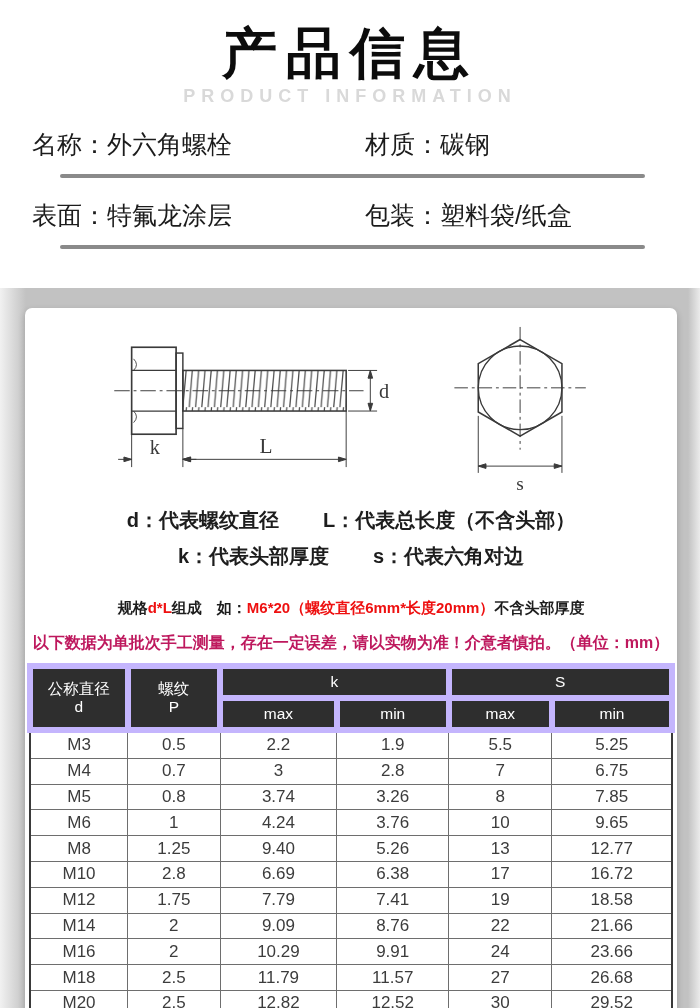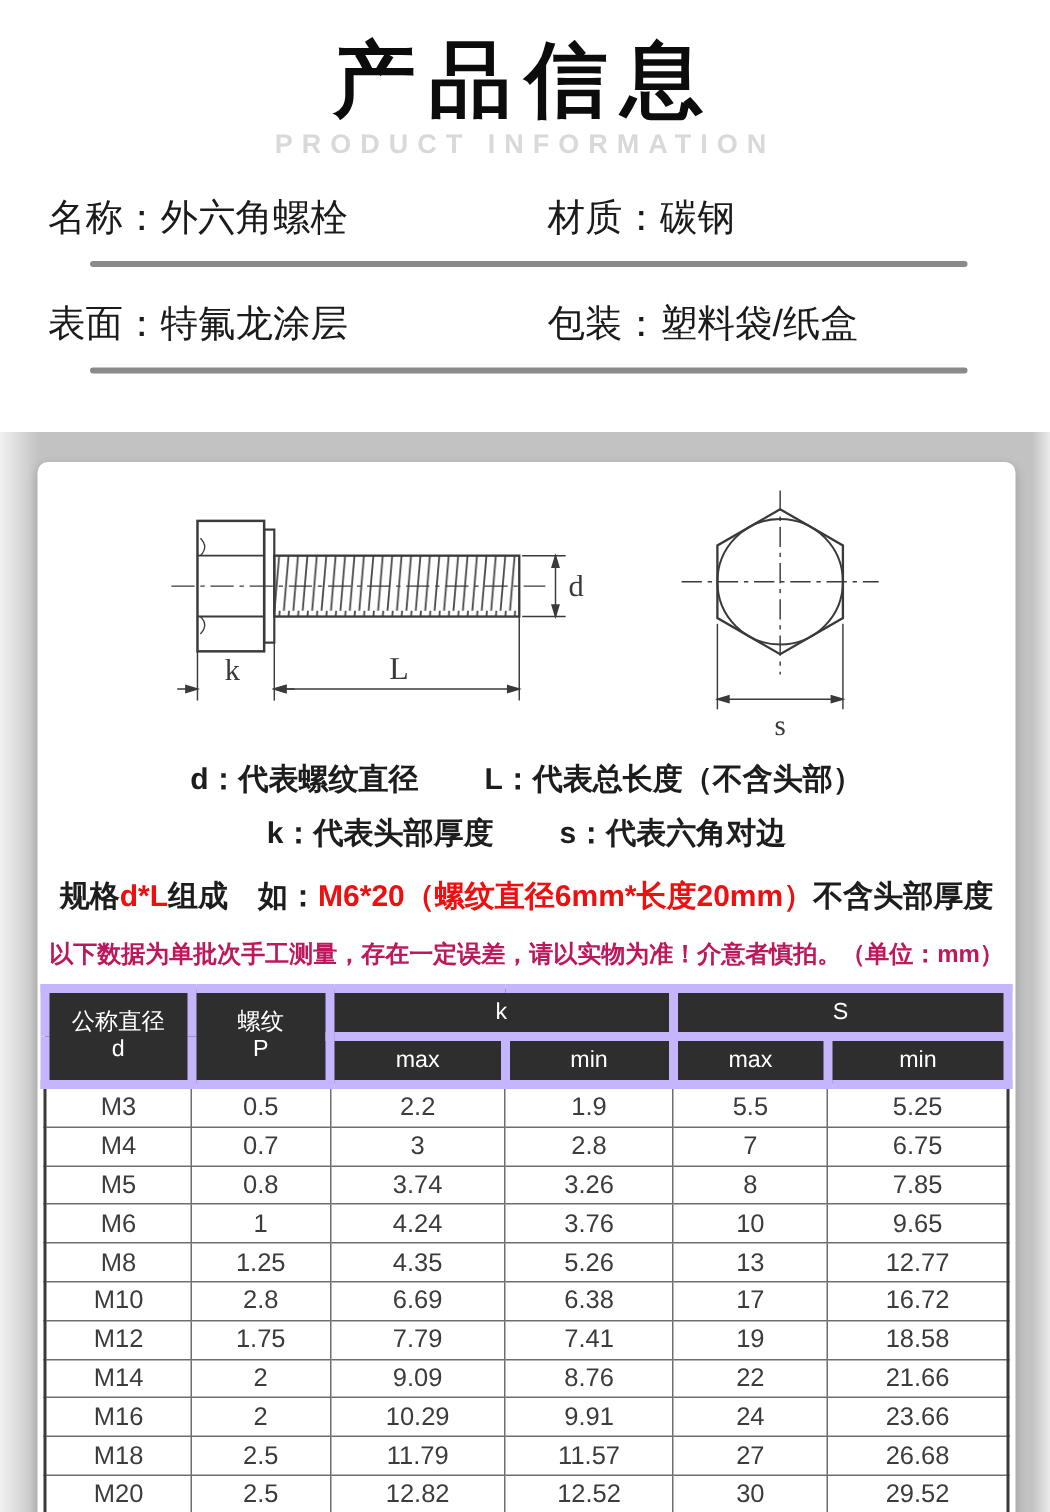--- a/index.html
+++ b/index.html
@@ -36,22 +36,22 @@
   }
   .diagram-wrap{width:100%;height:172px;margin-top:4px;}
   .diagram-wrap svg{display:block;width:100%;height:100%;}
   .legend-line{
     text-align:center;font-size:20px;font-weight:bold;color:#1d1d1d;
     margin-top:9px;line-height:1.35;
   }
   .legend-line .gap1{margin-left:44px;}
   .legend-line .gap2{margin-left:44px;}
   .spec-line{
-    text-align:center;font-size:20px;font-weight:bold;color:#1d1d1d;
-    margin-top:14px;white-space:nowrap;
+    text-align:center;font-size:15px;font-weight:bold;color:#1d1d1d;
+    margin-top:29px;white-space:nowrap;
   }
   .red{color:#ee1010;}
   .warning{
     text-align:center;font-size:16px;font-weight:bold;color:#be185d;
     margin-top:15px;white-space:nowrap;
   }
   
   table.spec{
     width:calc(100% - 4px);margin:9px auto 0;border-collapse:collapse;
     border:2px solid #3a3a3a;table-layout:fixed;
@@ -227,21 +227,21 @@
             <td>M6</td>
             <td>1</td>
             <td>4.24</td>
             <td>3.76</td>
             <td>10</td>
             <td>9.65</td>
           </tr>
           <tr>
             <td>M8</td>
             <td>1.25</td>
-            <td>4.35</td>
+            <td>9.40</td>
             <td>5.26</td>
             <td>13</td>
             <td>12.77</td>
           </tr>
           <tr>
             <td>M10</td>
             <td>2.8</td>
             <td>6.69</td>
             <td>6.38</td>
             <td>17</td>

